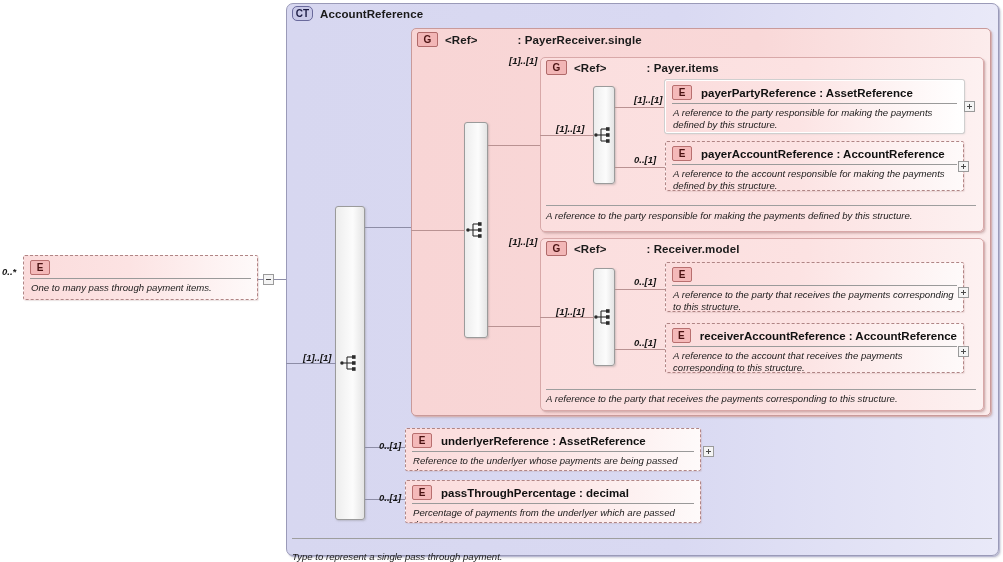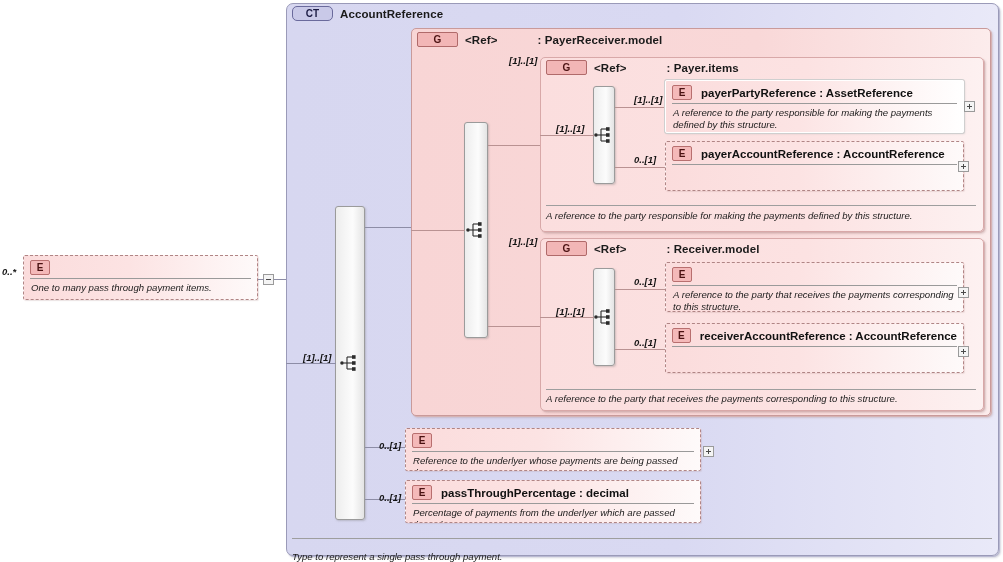--- a/index.html
+++ b/index.html
@@ -51,21 +51,21 @@
     display: flex;
     align-items: center;
     white-space: nowrap;
     font-size: 11.5px;
     font-weight: bold;
     color: #1a1a1a;
     letter-spacing: .1px;
   }
   .badge {
     display: inline-block;
-    width: 41px;
+    width: 21px;
     height: 15px;
     line-height: 14px;
     text-align: center;
     font-size: 10px;
     font-weight: bold;
     font-family: "Liberation Sans", sans-serif;
     border-radius: 4px;
     margin-right: 7px;
     box-sizing: border-box;
   }
@@ -261,21 +261,21 @@
   <div class="hline" style="left:365px; top:499px; width:40px;"></div>
 
   <div class="card" style="left:434px; top:222px;">[1]..[1]</div>
 
   <div class="grp-container abs" style="left:411px; top:28px; width:580px; height:388px;"></div>
 
   <div class="hdr" style="left:417px; top:32px;">
     <span class="badge g">G</span>
     <span class="ref">&lt;Ref&gt;</span>
     <span class="sep"></span>
-    <span class="modelname">: PayerReceiver.model</span>
+    <span class="modelname">: PayerReceiver.single</span>
   </div>
 
   <div class="card" style="left:434px; top:222px;"></div>
   <div class="seqbar" style="left:464px; top:122px; width:24px; height:216px;"></div>
   <svg class="seqicon" style="left:466px; top:221px;" viewBox="0 0 20 18">
     <circle cx="2" cy="9" r="1.8" fill="#2b2b2b"></circle>
     <line x1="3.5" y1="9" x2="7" y2="9" stroke="#2b2b2b" stroke-width="1.1"></line>
     <line x1="7" y1="3" x2="7" y2="15" stroke="#2b2b2b" stroke-width="1.1"></line>
     <line x1="7" y1="3" x2="12" y2="3" stroke="#2b2b2b" stroke-width="1.1"></line>
     <line x1="7" y1="9" x2="12" y2="9" stroke="#2b2b2b" stroke-width="1.1"></line>
@@ -329,20 +329,21 @@
   </div>
   <div class="pmbtn plus" style="left:964px; top:101px;"></div>
 
   <div class="card" style="left:634px; top:154px;">0..[1]</div>
   <div class="elem" style="left:665px; top:141px; width:299px; height:50px;">
     <div class="elem-title">
       <span class="badge e">E</span>
       <span>payerAccountReference : AccountReference</span>
     </div>
     <div class="elem-rule"></div>
+    <div class="elem-doc">A reference to the account responsible for making the payments defined by this structure.</div>
   </div>
   <div class="pmbtn plus" style="left:958px; top:161px;"></div>
 
   <div class="foot-rule" style="left:546px; top:205px; width:430px;"></div>
   <div class="foot-doc" style="left:546px; top:210px;">A reference to the party responsible for making the payments defined by this structure.</div>
 
   <div class="card" style="left:509px; top:236px;">[1]..[1]</div>
 
   <div class="grp-container inner abs" style="left:540px; top:238px; width:444px; height:173px;"></div>
 
@@ -381,30 +382,32 @@
   </div>
   <div class="pmbtn plus" style="left:958px; top:287px;"></div>
 
   <div class="card" style="left:634px; top:337px;">0..[1]</div>
   <div class="elem" style="left:665px; top:323px; width:299px; height:50px;">
     <div class="elem-title">
       <span class="badge e">E</span>
       <span>receiverAccountReference : AccountReference</span>
     </div>
     <div class="elem-rule"></div>
+    <div class="elem-doc">A reference to the account that receives the payments corresponding to this structure.</div>
   </div>
   <div class="pmbtn plus" style="left:958px; top:346px;"></div>
 
   <div class="foot-rule" style="left:546px; top:389px; width:430px;"></div>
   <div class="foot-doc" style="left:546px; top:393px;">A reference to the party that receives the payments corresponding to this structure.</div>
 
   <div class="card" style="left:379px; top:440px;">0..[1]</div>
   <div class="elem" style="left:405px; top:428px; width:296px; height:43px;">
     <div class="elem-title">
       <span class="badge e">E</span>
+      <span>underlyerReference : AssetReference</span>
     </div>
     <div class="elem-rule"></div>
     <div class="elem-doc">Reference to the underlyer whose payments are being passed through.</div>
   </div>
   <div class="pmbtn plus" style="left:703px; top:446px;"></div>
 
   <div class="card" style="left:379px; top:492px;">0..[1]</div>
   <div class="elem" style="left:405px; top:480px; width:296px; height:43px;">
     <div class="elem-title">
       <span class="badge e">E</span>

